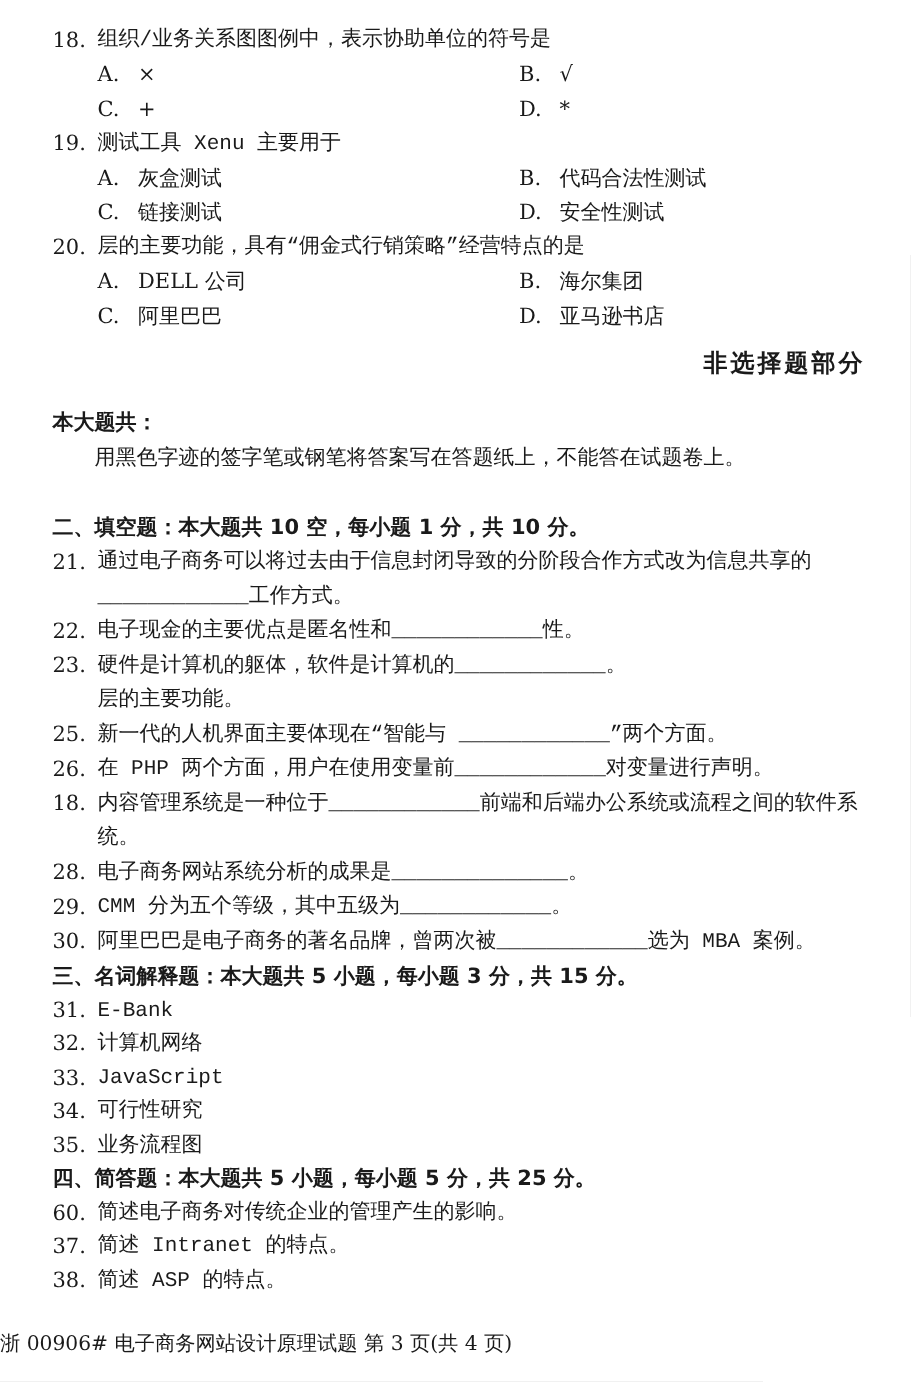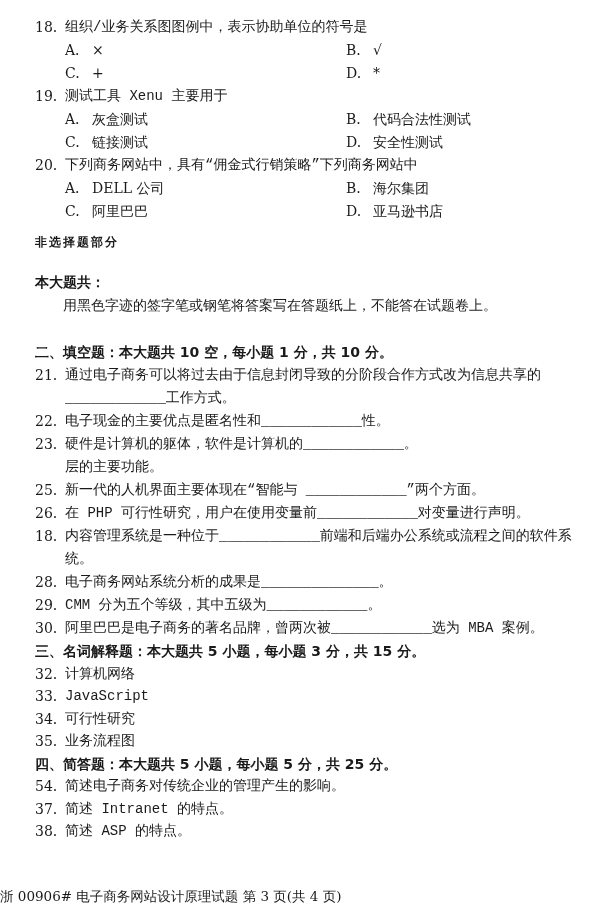--- a/index.html
+++ b/index.html
@@ -18,24 +18,24 @@
   .q{display:flex;line-height:23px;}
   .q .num{width:30px;flex-shrink:0;}
   .q .stem{white-space:nowrap;font-family:Liberation Mono, monospace;}
   .opts{display:flex;line-height:23px;padding-left:30px;}
   .opt{display:flex;}
   .opt.first{width:281px;flex-shrink:0;}
   .opt .olabel{width:27px;flex-shrink:0;}
   .opt .otext{white-space:nowrap;}
   .part-title{
     margin-top:6px;
-    text-align:left;
+    text-align:right;
     font-family:"DejaVu Sans","Liberation Sans",sans-serif;
     font-weight:700;
-    font-size:12px;
+    font-size:16px;
     line-height:26px;
     letter-spacing:2px;
   }
   .notice-title{
     margin-top:16px;
     font-family:"DejaVu Sans","Liberation Sans",sans-serif;
     font-weight:700;
     line-height:23px;
   }
   .notice-body{line-height:23px;text-indent:2em;}
@@ -108,21 +108,21 @@
       <span class="otext">链接测试</span>
     </span>
     <span class="opt">
       <span class="olabel">D.</span>
       <span class="otext">安全性测试</span>
     </span>
   </div>
 
   <div class="q">
     <span class="num">20.</span>
-    <span class="stem">下列商务网站中，具有“佣金式行销策略”下列商务网站中</span>
+    <span class="stem">层的主要功能，具有“佣金式行销策略”经营特点的是</span>
   </div>
   <div class="opts">
     <span class="opt first">
       <span class="olabel">A.</span>
       <span class="otext">DELL 公司</span>
     </span>
     <span class="opt">
       <span class="olabel">B.</span>
       <span class="otext">海尔集团</span>
     </span>
@@ -171,21 +171,21 @@
     <span class="stem">层的主要功能。</span>
   </div>
 
   <div class="q">
     <span class="num">25.</span>
     <span class="stem">新一代的人机界面主要体现在“智能与 ____________”两个方面。</span>
   </div>
 
   <div class="q">
     <span class="num">26.</span>
-    <span class="stem">在 PHP 可行性研究，用户在使用变量前____________对变量进行声明。</span>
+    <span class="stem">在 PHP 两个方面，用户在使用变量前____________对变量进行声明。</span>
   </div>
 
   <div class="q">
     <span class="num">18.</span>
     <span class="stem">内容管理系统是一种位于____________前端和后端办公系统或流程之间的软件系</span>
   </div>
   <div class="q">
     <span class="num"></span>
     <span class="stem">统。</span>
   </div>
@@ -202,40 +202,44 @@
 
   <div class="q">
     <span class="num">30.</span>
     <span class="stem">阿里巴巴是电子商务的著名品牌，曾两次被____________选为 MBA 案例。</span>
   </div>
 
   <div class="tight">
     <div class="sec-heading">三、名词解释题：本大题共 5 小题，每小题 3 分，共 15 分。</div>
 
     <div class="q">
+      <span class="num">31.</span>
+      <span class="stem">E-Bank</span>
+    </div>
+    <div class="q">
       <span class="num">32.</span>
       <span class="stem">计算机网络</span>
     </div>
     <div class="q">
       <span class="num">33.</span>
       <span class="stem">JavaScript</span>
     </div>
     <div class="q">
       <span class="num">34.</span>
       <span class="stem">可行性研究</span>
     </div>
     <div class="q">
       <span class="num">35.</span>
       <span class="stem">业务流程图</span>
     </div>
 
     <div class="sec-heading">四、简答题：本大题共 5 小题，每小题 5 分，共 25 分。</div>
 
     <div class="q">
-      <span class="num">54.</span>
+      <span class="num">60.</span>
       <span class="stem">简述电子商务对传统企业的管理产生的影响。</span>
     </div>
     <div class="q">
       <span class="num">37.</span>
       <span class="stem">简述 Intranet 的特点。</span>
     </div>
     <div class="q">
       <span class="num">38.</span>
       <span class="stem">简述 ASP 的特点。</span>
     </div>

